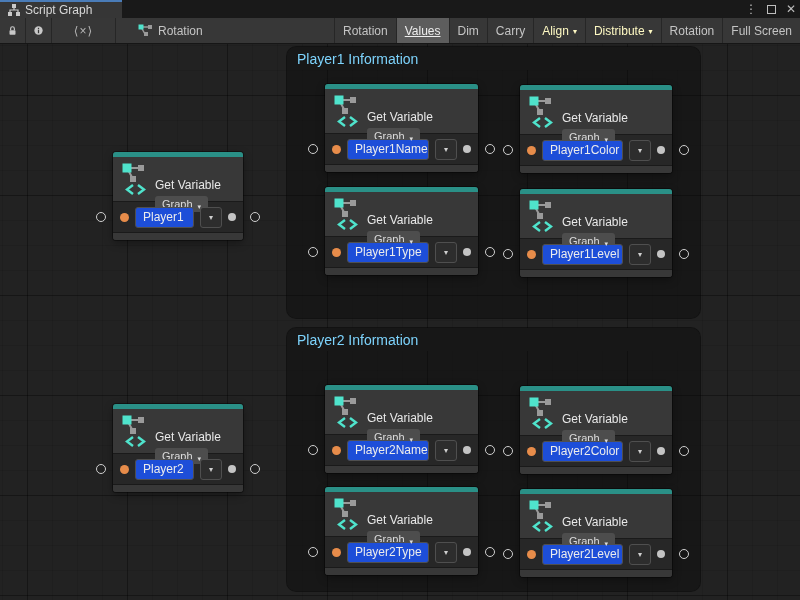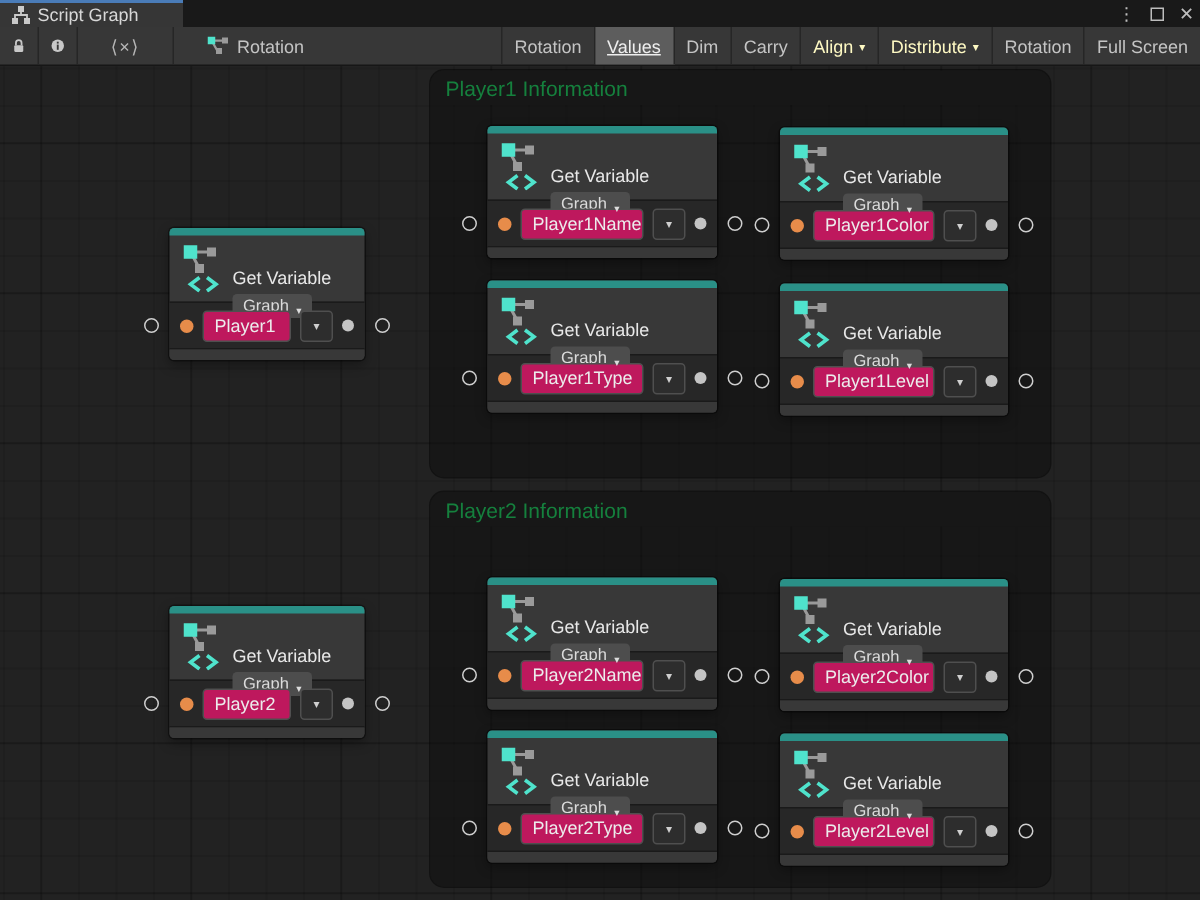--- a/index.html
+++ b/index.html
@@ -43,38 +43,38 @@
       linear-gradient(to bottom, rgba(0,0,0,0.10) 1px, transparent 1px),
       linear-gradient(to right, rgba(0,0,0,0.30) 1px, transparent 1px),
       linear-gradient(to bottom, rgba(0,0,0,0.30) 1px, transparent 1px);
     background-size:25px 25px, 25px 25px, 100px 100px, 100px 100px;
     background-position:2px 1px, 2px 1px, 27px 51px, 27px 51px; }
 
   
   .group { position:absolute; border-radius:9px; background:rgba(10,10,10,0.42);
     box-shadow:0 0 0 1px rgba(0,0,0,0.45); }
   .group-header { height:23px; border-radius:9px 9px 0 0; background:#171717;
-    color:#15803d; font-size:14px; display:flex; align-items:center; padding:0 10px; }
+    color:#7dd3fc; font-size:14px; display:flex; align-items:center; padding:0 10px; }
 
   
   .node { position:absolute; background:#383838; border-radius:3px;
     box-shadow:0 0 0 1px rgba(0,0,0,0.4), 0 3px 8px rgba(0,0,0,0.35); }
   .accent { height:5px; background:#2a9087; border-radius:3px 3px 0 0; }
   .node-header { display:flex; align-items:flex-start; gap:7px; padding:5px 8px 5px 9px; height:44px; }
   .node-title { color:#e8e8e8; font-size:12px; margin-top:16px; }
   .graph-btn { display:inline-flex; align-items:flex-end; margin-top:4px; background:#4d4d4d;
     border:none; border-radius:3px; color:#dcdcdc; font-size:11px; padding:2px 7px;
     font-family:inherit; cursor:pointer; }
   .graph-btn .caret { margin-left:5px; font-size:7px; }
   .node-row { display:flex; align-items:center; gap:6px; height:32px; padding:0 7px;
     background:#272727; border-top:1px solid #1a1a1a; border-bottom:1px solid #1a1a1a; }
   .node-footer { height:7px; background:#383838; border-radius:0 0 3px 3px; }
   .port-dot-in { width:9px; height:9px; border-radius:50%; background:#e78c4a; flex:none; }
   .port-dot-out { width:8px; height:8px; border-radius:50%; background:#c4c4c4; flex:none; }
-  .var-field { flex:1; height:21px; background:#be185d; border:1px solid #4f4f4f;
+  .var-field { flex:1; height:21px; background:#1d4ed8; border:1px solid #4f4f4f;
     border-radius:3px; color:#ececec; font-size:12px; display:flex; align-items:center;
     padding:0 7px; white-space:nowrap; overflow:hidden; cursor:pointer; }
   .var-caret { width:22px; height:21px; background:#2d2d2d; border:1px solid #4f4f4f;
     border-radius:3px; color:#cfcfcf; font-size:8px; display:flex; align-items:center;
     justify-content:center; flex:none; cursor:pointer; }
   .ext-port { position:absolute; width:10px; height:10px; border:1.5px solid #cfcfcf;
     border-radius:50%; background:transparent; top:60px; cursor:pointer; }
   .ext-port.l { left:-17px; } .ext-port.r { right:-17px; }
   .node-icon { flex:none; margin-top:1px; }
 </style>

